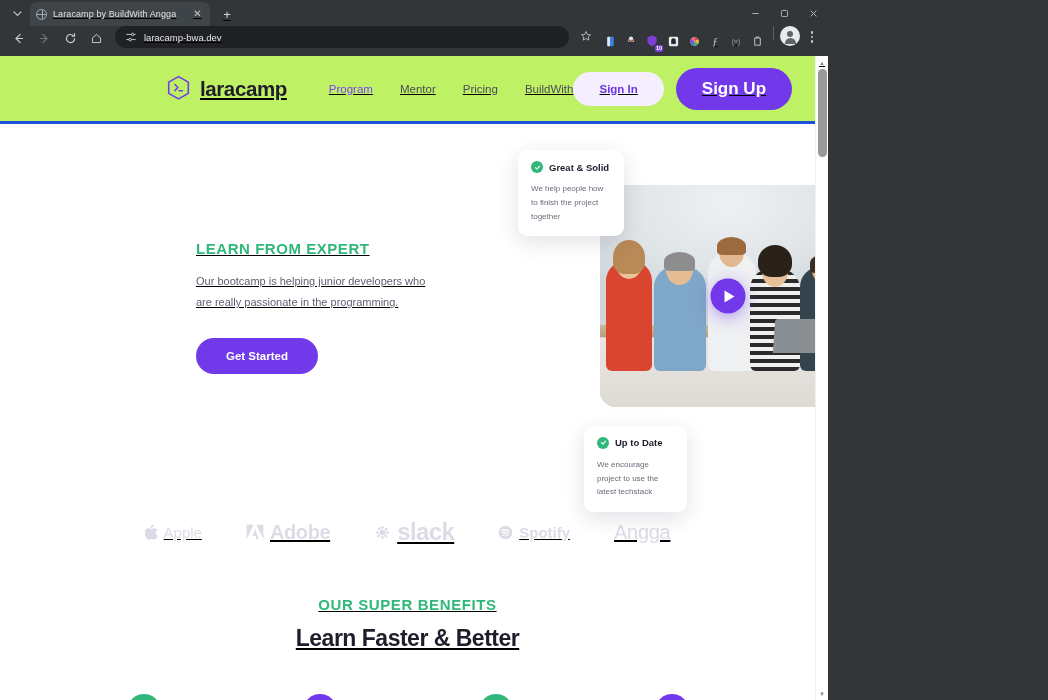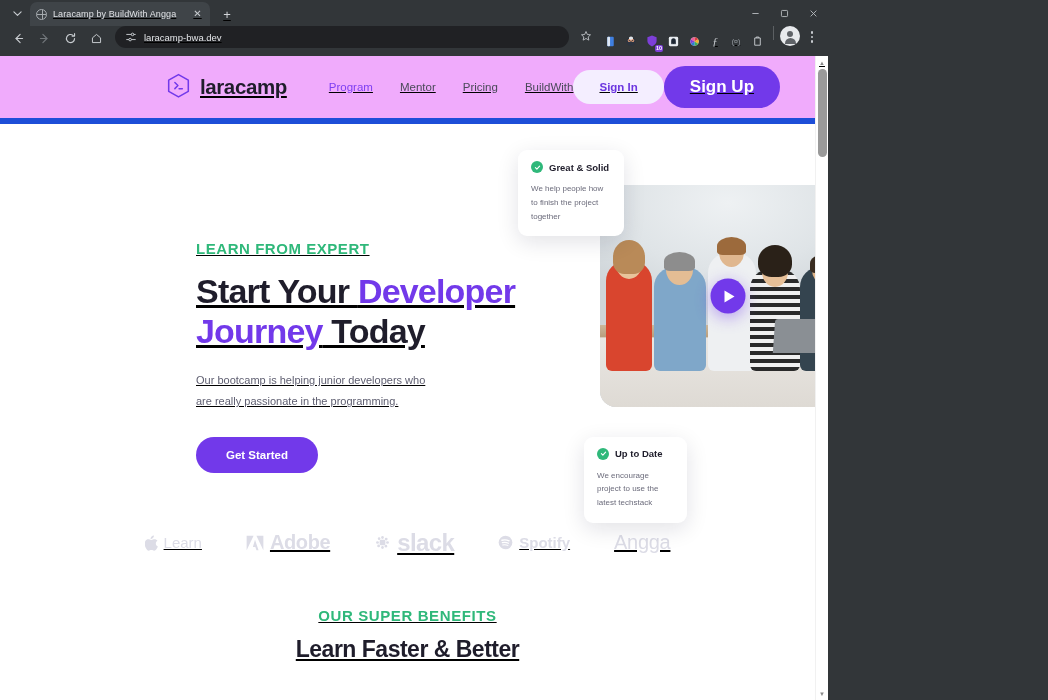--- a/index.html
+++ b/index.html
@@ -244,22 +244,22 @@
     background: #9a9a9a;
     border-radius: 5px;
   }
 
   
   .site-header {
     height: 68px;
     display: flex;
     align-items: center;
     padding: 0 160px 0 166px;
-    background: #f0abfc;
-    border-bottom: 6px solid #1d4ed8;
+    background: #bef264;
+    border-bottom: 3px solid #1d4ed8;
   }
   .brand {
     display: flex;
     align-items: center;
     gap: 9px;
     margin-right: 42px;
   }
   .brand-mark {
     width: 25px; height: 28px;
     position: relative;
@@ -280,20 +280,21 @@
     font-size: 11.5px;
     color: #4a4a5a;
     text-decoration: none;
     white-space: nowrap;
   }
   .nav a.active { color: #7e3ff2; }
   .header-actions {
     margin-left: auto;
     display: flex;
     align-items: center;
+    gap: 12px;
   }
   .btn {
     border: none;
     border-radius: 999px;
     font-family: inherit;
     cursor: pointer;
     white-space: nowrap;
   }
   .btn-ghost {
     background: #f4eeff;
@@ -693,21 +694,20 @@
 
         <div class="header-actions">
           <button class="btn btn-ghost">Sign In</button>
           <button class="btn btn-primary">Sign Up</button>
         </div>
       </div>
 
       <div class="hero">
         <div class="hero-left">
           <div class="eyebrow">LEARN FROM EXPERT</div>
-          <h1 class="headline"><span>Start Your </span><span class="accent">Developer Journey</span><span> Today</span></h1>
           <p class="hero-sub">Our bootcamp is helping junior developers who are really passionate in the programming.</p>
           <button class="btn btn-cta">Get Started</button>
         </div>
 
         <div class="hero-right">
           <div class="hero-photo">
             <div class="photo-bg"></div>
             <div class="plant"></div>
             <div class="photo-table"></div>
 
@@ -759,21 +759,21 @@
           </div>
         </div>
       </div>
 
       <div class="brands">
         <div class="brand-logo">
           <svg width="13" height="16" viewBox="0 0 14 17">
             <path d="M9.6 0.4 C9.7 1.5 9.2 2.5 8.5 3.2 C7.8 3.9 6.9 4.4 6 4.3 C5.9 3.2 6.4 2.1 7.1 1.4 C7.8 0.7 8.8 0.3 9.6 0.4 Z" fill="#dcdce6"></path>
             <path d="M12.6 12.2 C12.2 13.1 12 13.5 11.5 14.3 C10.8 15.4 9.8 16.8 8.5 16.8 C7.4 16.8 7.1 16.1 5.6 16.1 C4.1 16.1 3.8 16.8 2.7 16.8 C1.5 16.9 0.6 15.4 -0.1 14.3 C-1.9 11.5 -2.1 8.2 -1 6.5 C-0.2 5.2 1 4.5 2.2 4.5 C3.4 4.5 4.1 5.2 5.5 5.2 C6.9 5.2 7.7 4.5 9.1 4.5 C10.2 4.5 11.3 5.1 12.1 6.1 C9.5 7.5 9.9 11.2 12.6 12.2 Z" fill="#dcdce6" transform="translate(1.3,0)"></path>
           </svg>
-          <span class="bl-apple">Learn</span>
+          <span class="bl-apple">Apple</span>
         </div>
 
         <div class="brand-logo">
           <svg width="18" height="16" viewBox="0 0 20 18">
             <path d="M0.6 0.8 H8.4 L0.6 17.2 Z" fill="#dcdce6"></path>
             <path d="M19.4 0.8 H11.6 L19.4 17.2 Z" fill="#dcdce6"></path>
             <path d="M10 5.4 L14 17.2 H11.6 L10.4 13.4 H7.6 Z" fill="#dcdce6"></path>
           </svg>
           <span class="bl-adobe">Adobe</span>
         </div>

